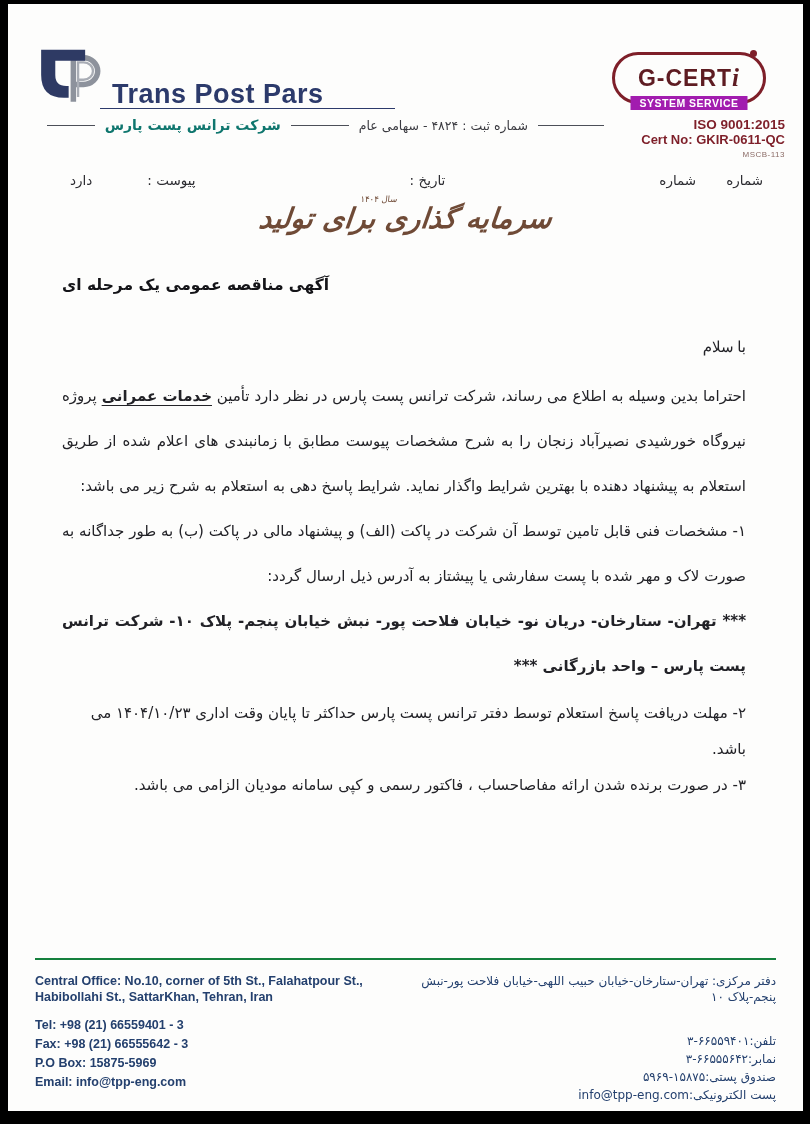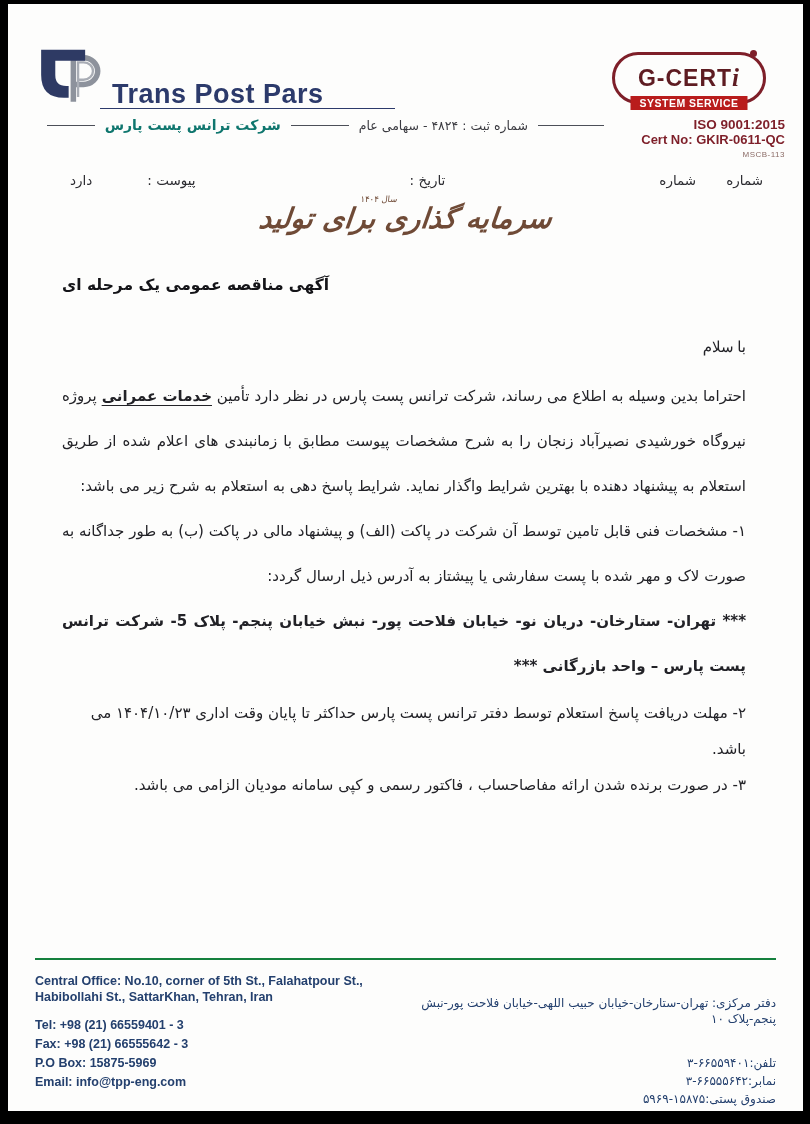--- a/index.html
+++ b/index.html
@@ -35,21 +35,21 @@
     border:3px solid #7e1f29;border-radius:26px;
     display:flex;align-items:center;justify-content:center;
   }
   .cert-brand{font-family:"Liberation Sans",sans-serif;font-weight:bold;font-size:23px;
     color:#5e1c22;letter-spacing:1px;}
   .cert-brand .iti{font-family:"Liberation Serif",serif;font-style:italic;font-size:25px;}
   .cert-dot{position:absolute;top:-5px;right:6px;width:7px;height:7px;border-radius:50%;
     background:#7e1f29;}
   .cert-bar{
     position:absolute;left:50%;bottom:-9px;transform:translateX(-50%);
-    background:#b91c1c;color:#fff;font-family:"Liberation Sans",sans-serif;
+    background:#a21caf;color:#fff;font-family:"Liberation Sans",sans-serif;
     font-weight:bold;font-size:10.5px;letter-spacing:.5px;padding:1px 9px;white-space:nowrap;
   }
   .cert-iso{margin-top:13px;font-family:"Liberation Sans",sans-serif;font-weight:bold;font-size:13.5px;}
   .cert-no{font-family:"Liberation Sans",sans-serif;font-weight:bold;font-size:13px;}
   .cert-code{margin-top:3px;font-family:"Liberation Sans",sans-serif;font-size:8px;color:#8b6b66;letter-spacing:.5px;}
   
   .meta{
     position:absolute;top:168px;left:62px;right:40px;direction:rtl;
     display:flex;justify-content:space-between;align-items:baseline;
     font-size:13.5px;color:#2c2c31;
@@ -88,21 +88,21 @@
   
   .footer{
     position:absolute;top:954px;left:27px;right:27px;
     border-top:2px solid #15803d;padding-top:13px;
     display:flex;justify-content:space-between;direction:ltr;
   }
   .f-en{width:370px;font-family:"Liberation Sans",sans-serif;color:#24406e;}
   .f-en .addr-en{font-size:12.5px;font-weight:bold;line-height:16px;}
   .f-en .contacts{margin-top:11px;font-size:12.5px;font-weight:bold;line-height:19px;}
   .f-fa{flex:1;direction:rtl;text-align:right;color:#24406e;}
-  .f-fa .addr-fa{font-size:12px;line-height:16px;margin-top:22px;}
+  .f-fa .addr-fa{font-size:12px;line-height:16px;}
   .f-fa .contacts{margin-top:27px;font-size:12px;line-height:18px;}
   .f-fa .contacts div{white-space:nowrap;}
 </style>
 </head>
 <body>
 
 <div class="page">
 
   <div class="logo-block">
     <span>
@@ -155,21 +155,21 @@
   </div>
 
   <div class="content">
     <h1 class="title">آگهی مناقصه عمومی یک مرحله ای</h1>
     <p class="salutation">با سلام</p>
 
     <p class="para intro"><span>احتراما بدین وسیله به اطلاع می رساند، شرکت ترانس پست پارس در نظر دارد تأمین </span><span class="hl">خدمات عمرانی</span><span> پروژه نیروگاه خورشیدی نصیرآباد زنجان را به شرح مشخصات پیوست مطابق با زمانبندی های اعلام شده از طریق استعلام به پیشنهاد دهنده با بهترین شرایط واگذار نماید. شرایط پاسخ دهی به استعلام به شرح زیر می باشد:</span></p>
 
     <p class="para item1">۱- مشخصات فنی قابل تامین توسط آن شرکت در پاکت (الف) و پیشنهاد مالی در پاکت (ب) به طور جداگانه به صورت لاک و مهر شده با پست سفارشی یا پیشتاز به آدرس ذیل ارسال گردد:</p>
 
-    <p class="para addr">*** تهران- ستارخان- دریان نو- خیابان فلاحت پور- نبش خیابان پنجم- پلاک 5- شرکت ترانس پست پارس – واحد بازرگانی ***</p>
+    <p class="para addr">*** تهران- ستارخان- دریان نو- خیابان فلاحت پور- نبش خیابان پنجم- پلاک ۱۰- شرکت ترانس پست پارس – واحد بازرگانی ***</p>
 
     <p class="single item2">۲- مهلت دریافت پاسخ استعلام توسط دفتر ترانس پست پارس حداکثر تا پایان وقت اداری ۱۴۰۴/۱۰/۲۳ می باشد.</p>
     <p class="single item3">۳- در صورت برنده شدن ارائه مفاصاحساب ، فاکتور رسمی و کپی سامانه مودیان الزامی می باشد.</p>
   </div>
 
   <div class="footer">
     <div class="f-en">
       <div class="addr-en">
         <div>Central Office: No.10, corner of 5th St., Falahatpour St.,</div>
         <div>Habibollahi St., SattarKhan, Tehran, Iran</div>

